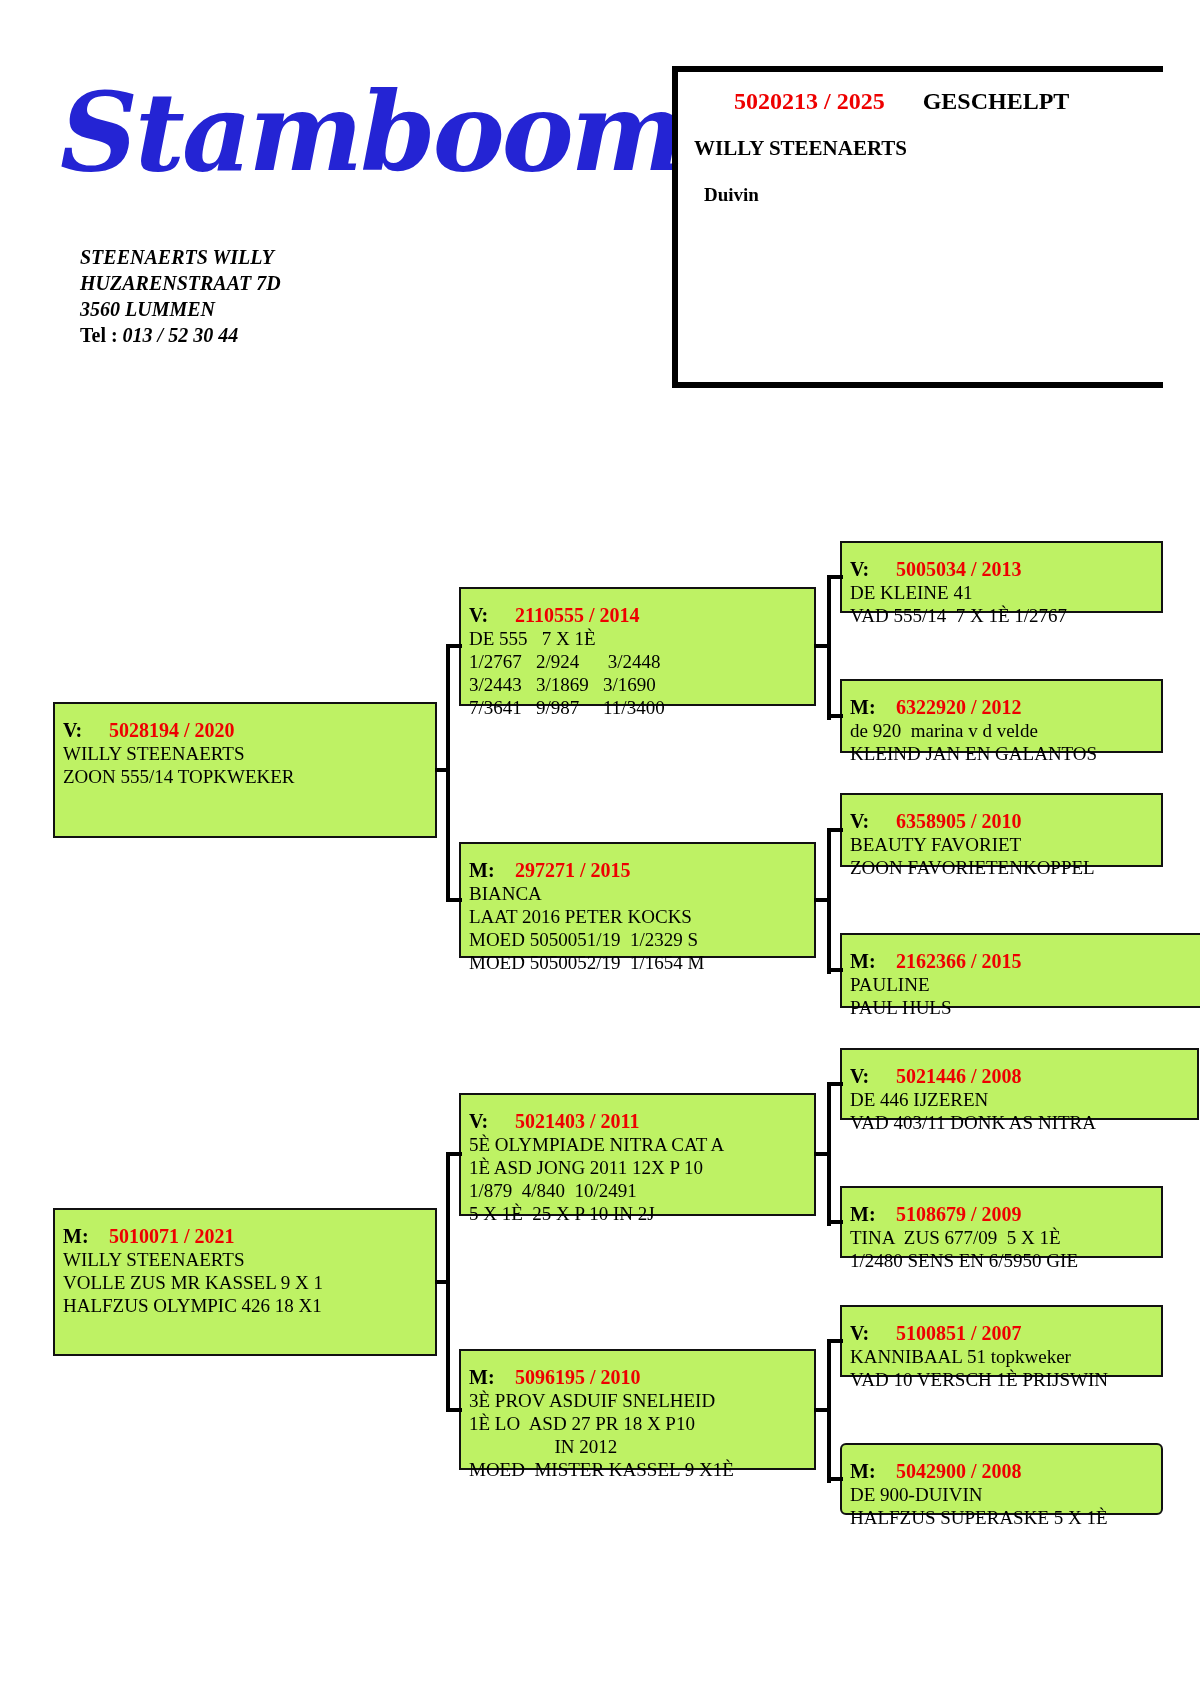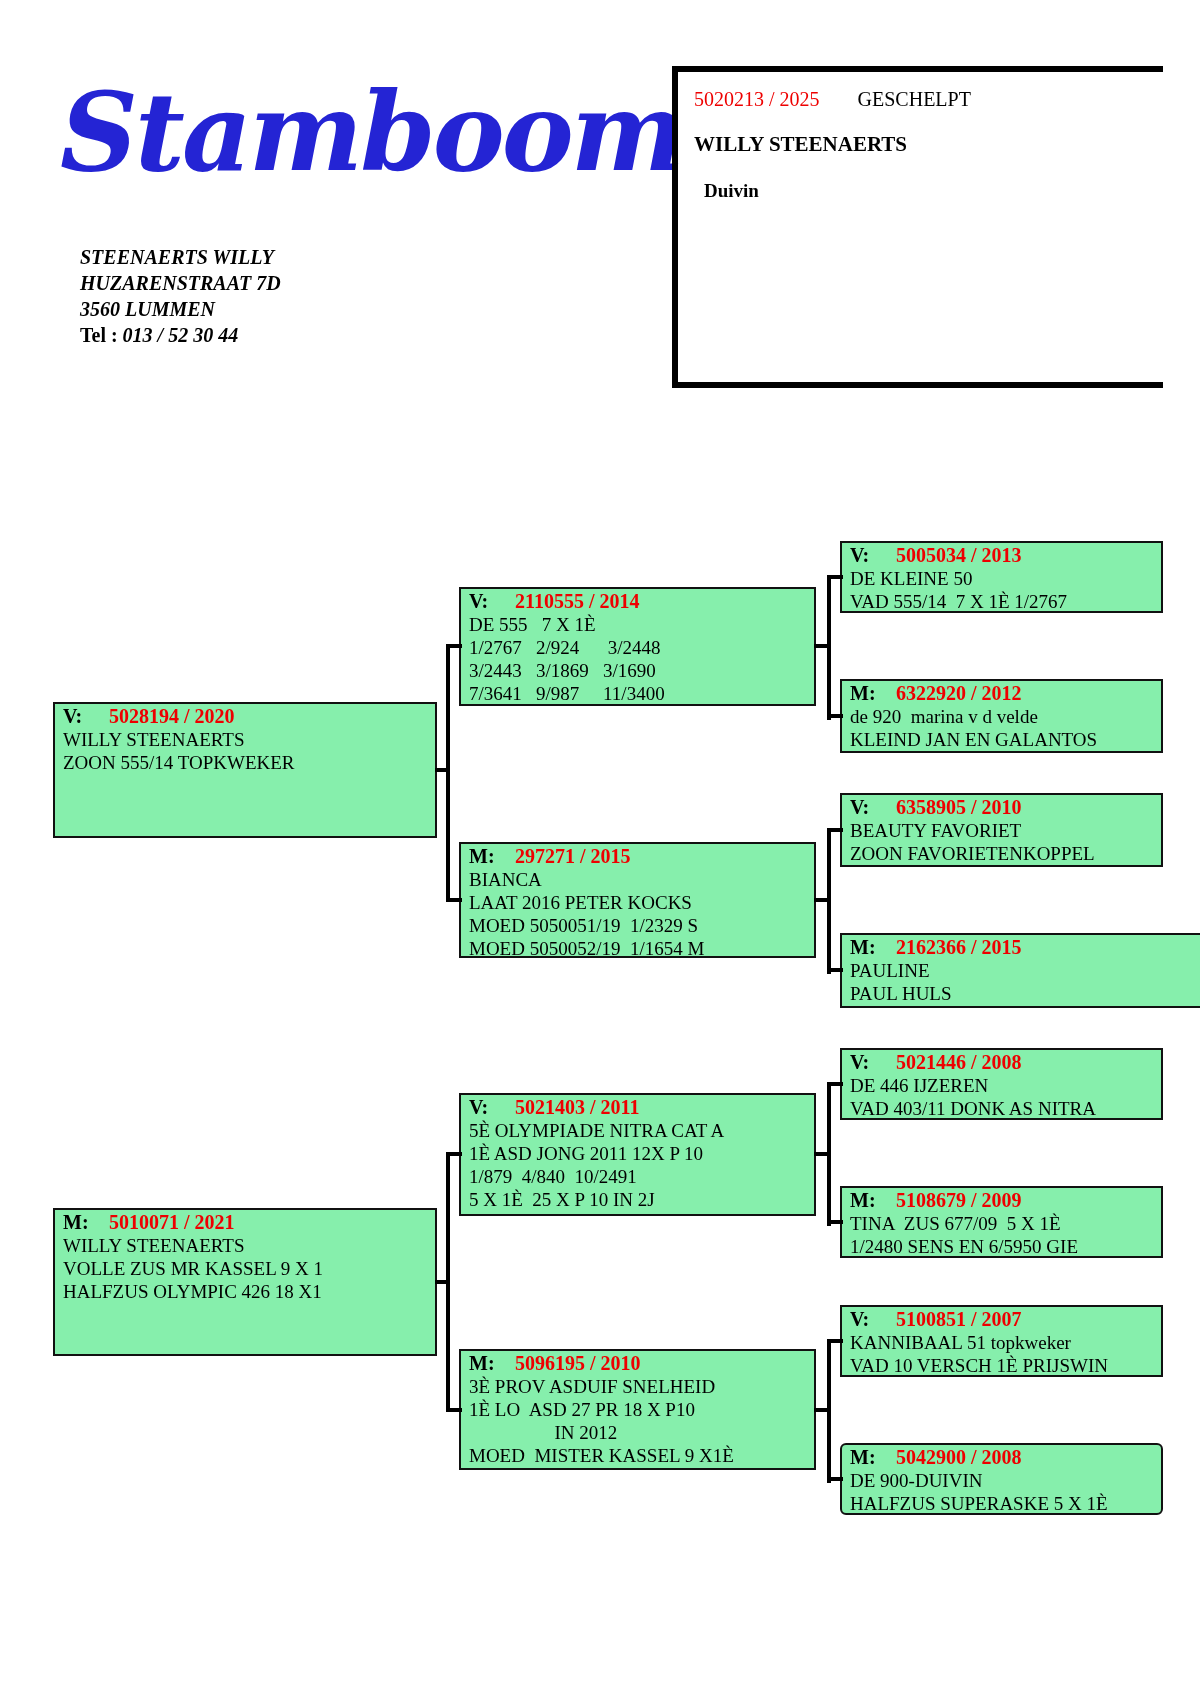--- a/index.html
+++ b/index.html
@@ -20,29 +20,29 @@
     position:absolute;left:80px;top:244px;
     font-family:Liberation Serif, serif;
     font-size:20px;font-weight:bold;font-style:italic;line-height:26px;
   }
   #owner .upright{font-style:normal;}
   #infobox{
     position:absolute;left:672px;top:66px;width:491px;height:322px;
     border-top:6px solid #000;border-left:6px solid #000;border-bottom:6px solid #000;
     box-sizing:border-box;padding:16px 0 0 16px;
   }
-  #infobox .l1{font-size:20px;font-weight:normal;white-space:pre-wrap;}
+  #infobox .l1{font-size:24px;font-weight:bold;white-space:pre-wrap;margin-left:40px;}
   #infobox .ring{color:var(--ring-red,#e80000);}
   #infobox .colr{margin-left:38px;}
   #infobox .l2{font-size:21px;font-weight:bold;margin-top:21px;}
   #infobox .l3{font-size:19px;font-weight:bold;margin-top:23px;margin-left:10px;}
   
   .pbox{
-    position:absolute;border:2px solid #111;background:#86efac;
-    box-sizing:border-box;padding:1px 4px 0 8px;
+    position:absolute;border:2px solid #111;background:#bef264;
+    box-sizing:border-box;padding:15px 4px 0 8px;
     font-size:19px;line-height:23px;
   }
   .pbox .row{white-space:pre-wrap;}
   .pbox .title{font-weight:bold;font-size:20px;}
   .pbox .lbl{display:inline-block;min-width:46px;}
   .pbox .ring{color:var(--ring-red,#e80000);}
   
   .cl{position:absolute;background:#000;}
 </style>
 </head>
@@ -105,21 +105,21 @@
   <div class="pbox" style="left:459px;top:1349px;width:357px;height:121px;">
     <div class="row title"><span class="lbl">M:</span><span class="ring">5096195 / 2010</span></div>
     <div class="row">3È PROV ASDUIF SNELHEID</div>
     <div class="row">1È LO  ASD 27 PR 18 X P10</div>
     <div class="row">                  IN 2012</div>
     <div class="row">MOED  MISTER KASSEL 9 X1È</div>
   </div>
 
   <div class="pbox" style="left:840px;top:541px;width:323px;height:72px;">
     <div class="row title"><span class="lbl">V:</span><span class="ring">5005034 / 2013</span></div>
-    <div class="row">DE KLEINE 50</div>
+    <div class="row">DE KLEINE 41</div>
     <div class="row">VAD 555/14  7 X 1È 1/2767</div>
   </div>
 
   <div class="pbox" style="left:840px;top:679px;width:323px;height:74px;">
     <div class="row title"><span class="lbl">M:</span><span class="ring">6322920 / 2012</span></div>
     <div class="row">de 920  marina v d velde</div>
     <div class="row">KLEIND JAN EN GALANTOS</div>
   </div>
 
   <div class="pbox" style="left:840px;top:793px;width:323px;height:74px;">
@@ -127,21 +127,21 @@
     <div class="row">BEAUTY FAVORIET</div>
     <div class="row">ZOON FAVORIETENKOPPEL</div>
   </div>
 
   <div class="pbox" style="left:840px;top:933px;width:377px;height:75px;">
     <div class="row title"><span class="lbl">M:</span><span class="ring">2162366 / 2015</span></div>
     <div class="row">PAULINE</div>
     <div class="row">PAUL HULS</div>
   </div>
 
-  <div class="pbox" style="left:840px;top:1048px;width:323px;height:72px;">
+  <div class="pbox" style="left:840px;top:1048px;width:359px;height:72px;">
     <div class="row title"><span class="lbl">V:</span><span class="ring">5021446 / 2008</span></div>
     <div class="row">DE 446 IJZEREN</div>
     <div class="row">VAD 403/11 DONK AS NITRA</div>
   </div>
 
   <div class="pbox" style="left:840px;top:1186px;width:323px;height:72px;">
     <div class="row title"><span class="lbl">M:</span><span class="ring">5108679 / 2009</span></div>
     <div class="row">TINA  ZUS 677/09  5 X 1È</div>
     <div class="row">1/2480 SENS EN 6/5950 GIE</div>
   </div>

